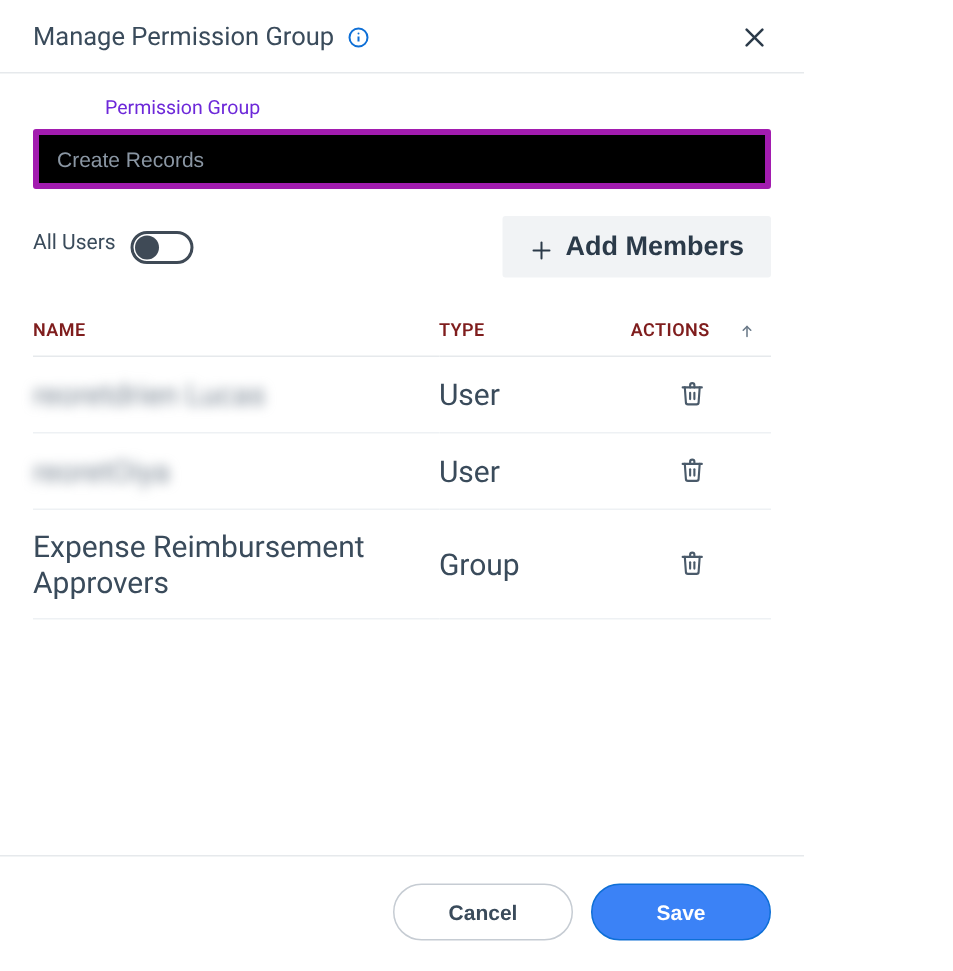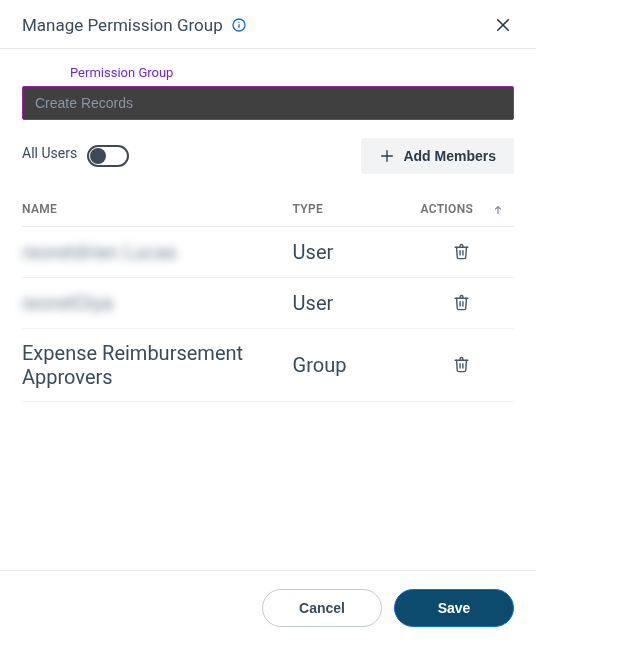--- a/index.html
+++ b/index.html
@@ -8,47 +8,47 @@
 
   .header { display: flex; align-items: center; justify-content: space-between; padding: 12px 20px 10px 22px; border-bottom: 1px solid #e6e9ec; }
   .header-left { display: flex; align-items: center; gap: 8px; }
   .title { font-size: 17px; font-weight: 400; color: #3a4b5b; }
   .info-icon-wrap { display: flex; align-items: center; }
   .close-btn { background: none; border: none; padding: 4px; cursor: pointer; display: flex; }
 
   .body { padding: 16px 22px 0 22px; flex: 1; overflow: auto; }
 
   .field-label { font-size: 13px; color: #6d28d9; margin-bottom: 6px; margin-left: 48px; }
-  .field-input { width: 100%; border: 1px solid #a21caf; background: #404040; color: #8a96a3; padding: 8px 12px; font-size: 14px; border-radius: 2px; }
+  .field-input { width: 100%; border: 4px solid #a21caf; background: #000000; color: #8a96a3; padding: 8px 12px; font-size: 14px; border-radius: 2px; }
 
   .row-controls { display: flex; align-items: center; justify-content: space-between; margin-top: 18px; }
   .toggle-wrap { display: flex; gap: 10px; }
   .toggle-label { font-size: 14px; color: #3a4b5b; }
 
   .toggle { position: relative; width: 42px; height: 22px; border: 2px solid #3f4a56; border-radius: 22px; background: #fff; cursor: pointer; }
   .toggle-knob { position: absolute; top: 1px; left: 1px; width: 16px; height: 16px; border-radius: 50%; background: #3f4a56; }
 
-  .add-members-btn { display: flex; align-items: flex-start; gap: 8px; background: #f1f3f5; border: none; padding: 10px 18px; font-size: 14px; font-weight: 600; color: #2b3a49; cursor: pointer; border-radius: 2px; }
+  .add-members-btn { display: flex; align-items: flex-end; gap: 8px; background: #f1f3f5; border: none; padding: 10px 18px; font-size: 18px; font-weight: 600; color: #2b3a49; cursor: pointer; border-radius: 2px; }
 
   .table { width: 100%; margin-top: 18px; border-collapse: collapse; }
-  .table thead th { text-align: left; font-size: 12px; font-weight: 600; letter-spacing: 0.3px; color: #737373; padding: 10px 6px 10px 0; border-bottom: 1px solid #e6e9ec; }
+  .table thead th { text-align: left; font-size: 12px; font-weight: 600; letter-spacing: 0.3px; color: #7f1d1d; padding: 10px 6px 10px 0; border-bottom: 1px solid #e6e9ec; }
   .table thead th.col-actions { text-align: center; }
   .sort-ind { display: inline-flex; align-items: flex-end; gap: 20px; justify-content: center; }
   .table tbody td { padding: 12px 6px 12px 0; border-bottom: 1px solid #eef1f4; font-size: 20px; color: #3a4b5b; vertical-align: middle; }
   .col-name { width: 55%; }
   .col-type { width: 25%; }
   .col-actions { width: 20%; text-align: center; }
   .blurred { filter: blur(4px); color: #7b8794; user-select: none; }
 
   .icon-btn { background: none; border: none; cursor: pointer; padding: 4px; display: inline-flex; }
 
   .footer { border-top: 1px solid #e6e9ec; padding: 18px 22px 20px; display: flex; justify-content: flex-end; gap: 12px; margin-top: auto; }
   .btn { font-size: 14px; font-weight: 600; padding: 10px 28px; border-radius: 22px; cursor: pointer; min-width: 120px; }
   .btn-secondary { background: #fff; border: 1.5px solid #c6ccd3; color: #3a4b5b; }
-  .btn-primary { background: #0c4a6e; border: 1.5px solid #0e6fd6; color: #fff; }
+  .btn-primary { background: #3b82f6; border: 1.5px solid #0e6fd6; color: #fff; }
 
   svg { display: block; }
 </style>
 </head>
 <body>
 
 <div class="dialog">
 
   <div class="header">
     <div class="header-left">

